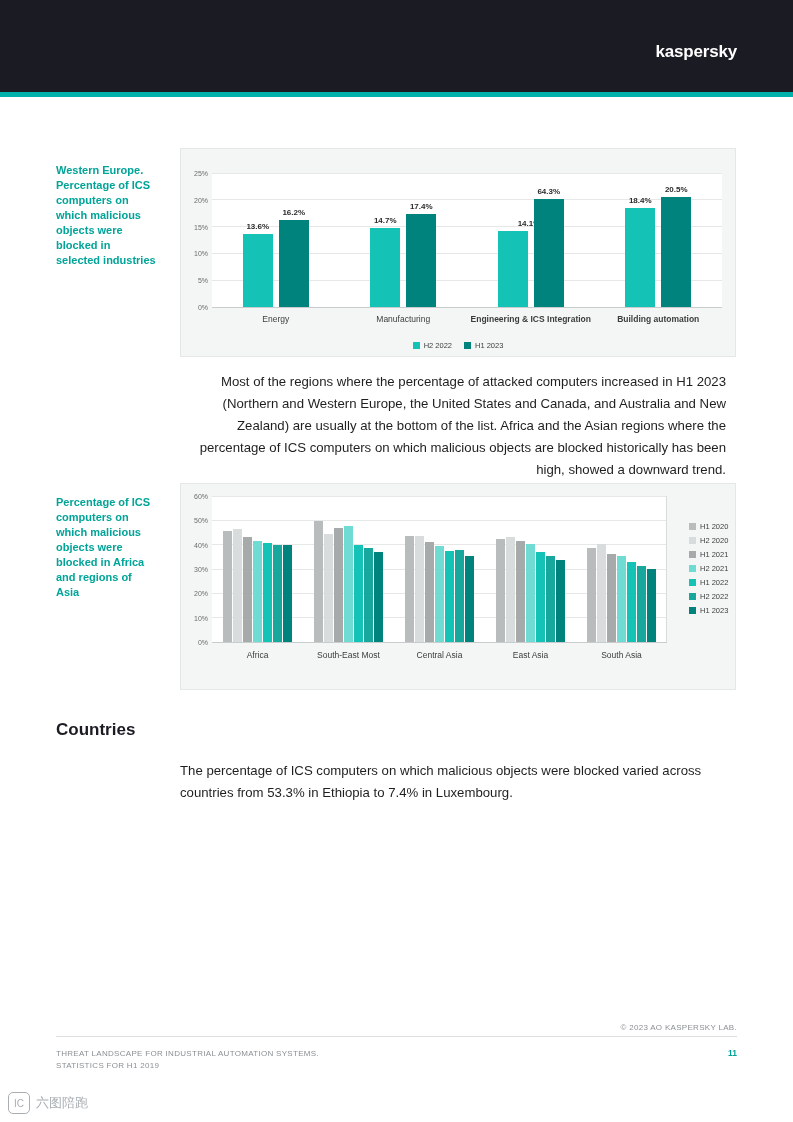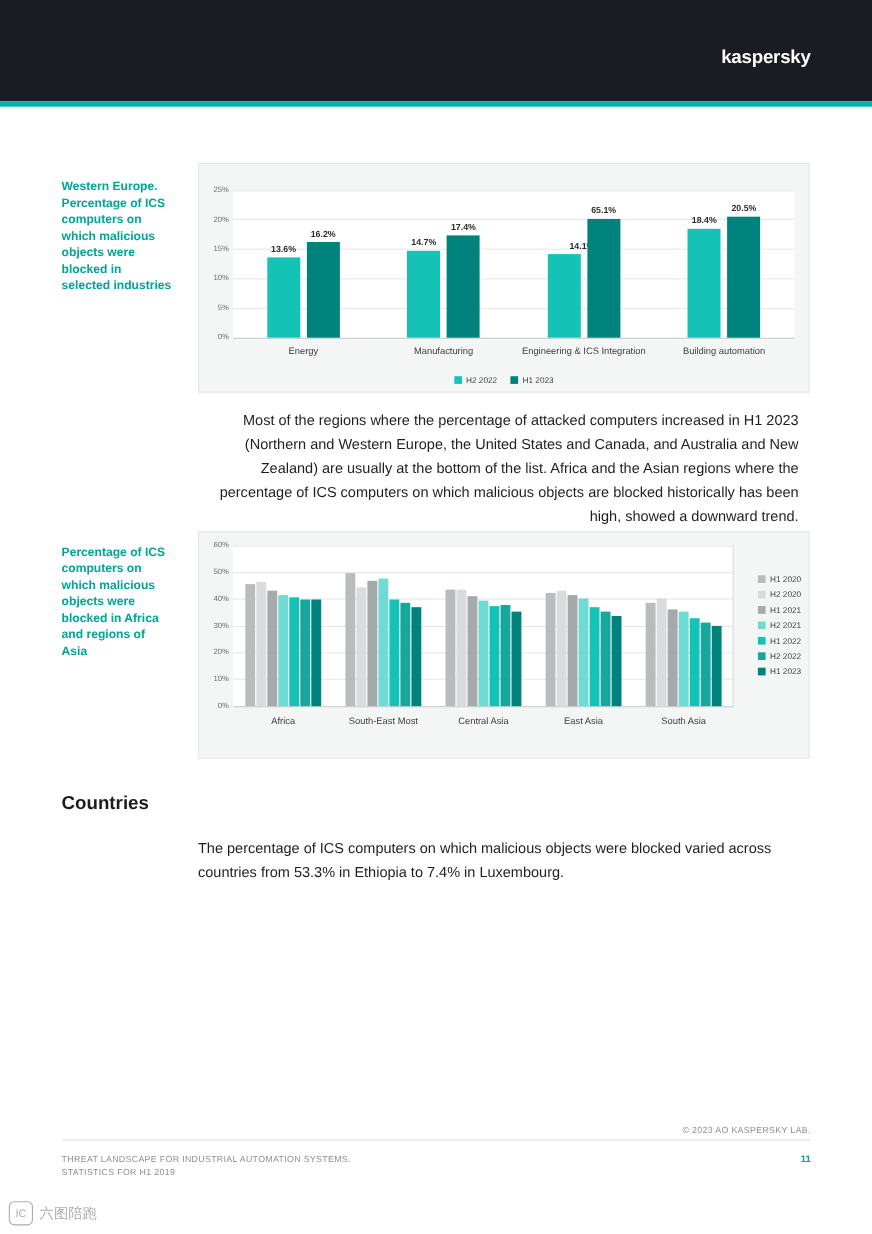--- a/index.html
+++ b/index.html
@@ -69,21 +69,21 @@
   .vaxisline { position:absolute; top:0; bottom:0; width:1px; background:#d8dbdb; }
   .bar { position:absolute; bottom:0; }
   .bar-label {
     position:absolute; font-size:8px; font-weight:bold; color:#2b2b2b;
     white-space:nowrap; text-align:center;
   }
   .cat-label {
     position:absolute; font-size:8.5px; color:#3c3c3c; text-align:center;
     white-space:nowrap;
   }
-  .cat-label.two-line { white-space:normal; line-height:10px; }
+  .cat-label.two-line { white-space:normal; line-height:10px;font-weight:bold; }
   .legend-h {
     position:absolute; display:flex; gap:12px; align-items:center;
     font-size:7.5px; color:#3c3c3c;
   }
   .legend-h .sw, .legend-v .sw {
     display:inline-block; width:7px; height:7px; margin-right:4px;
     vertical-align:-1px;
   }
   .legend-v {
     position:absolute; font-size:7.5px; color:#3c3c3c; line-height:14px;
@@ -160,21 +160,21 @@
       <div class="bar-label" style="left: 59.75px; width: 44px; top: 35.168px;">16.2%</div>
       <div class="cat-label" style="left: 1.75px; width: 124px; top: 141px;">Energy</div>
       <div class="bar" style="left: 158.25px; width: 30px; height: 78.792px; background: rgb(21, 195, 182);"></div>
       <div class="bar-label" style="left: 151.25px; width: 44px; top: 43.208px;">14.7%</div>
       <div class="bar" style="left: 194.25px; width: 30px; height: 93.264px; background: rgb(0, 131, 124);"></div>
       <div class="bar-label" style="left: 187.25px; width: 44px; top: 28.736px;">17.4%</div>
       <div class="cat-label" style="left: 129.25px; width: 124px; top: 141px;">Manufacturing</div>
       <div class="bar" style="left: 285.75px; width: 30px; height: 75.576px; background: rgb(21, 195, 182);"></div>
       <div class="bar-label" style="left: 295px; width: 44px; top: 46.424px;">14.1%</div>
       <div class="bar" style="left: 321.75px; width: 30px; height: 108.272px; background: rgb(0, 131, 124);"></div>
-      <div class="bar-label" style="left: 314.75px; width: 44px; top: 13.728px;">65.1%</div>
+      <div class="bar-label" style="left: 314.75px; width: 44px; top: 13.728px;">64.3%</div>
       <div class="cat-label two-line" style="left: 256.75px; width: 124px; top: 141px;">Engineering &amp; ICS Integration</div>
       <div class="bar" style="left: 413.25px; width: 30px; height: 98.624px; background: rgb(21, 195, 182);"></div>
       <div class="bar-label" style="left: 406.25px; width: 44px; top: 23.376px;">18.4%</div>
       <div class="bar" style="left: 449.25px; width: 30px; height: 109.88px; background: rgb(0, 131, 124);"></div>
       <div class="bar-label" style="left: 442.25px; width: 44px; top: 12.12px;">20.5%</div>
       <div class="cat-label two-line" style="left: 384.25px; width: 124px; top: 141px;">Building automation</div>
     </div>
   <div class="legend-h" id="legend1" style="left: 0px; right: 0px; top: 192px; justify-content: center;">
       <span><span class="sw" style="background: rgb(21, 195, 182);"></span>H2 2022</span>
       <span><span class="sw" style="background: rgb(0, 131, 124);"></span>H1 2023</span>

